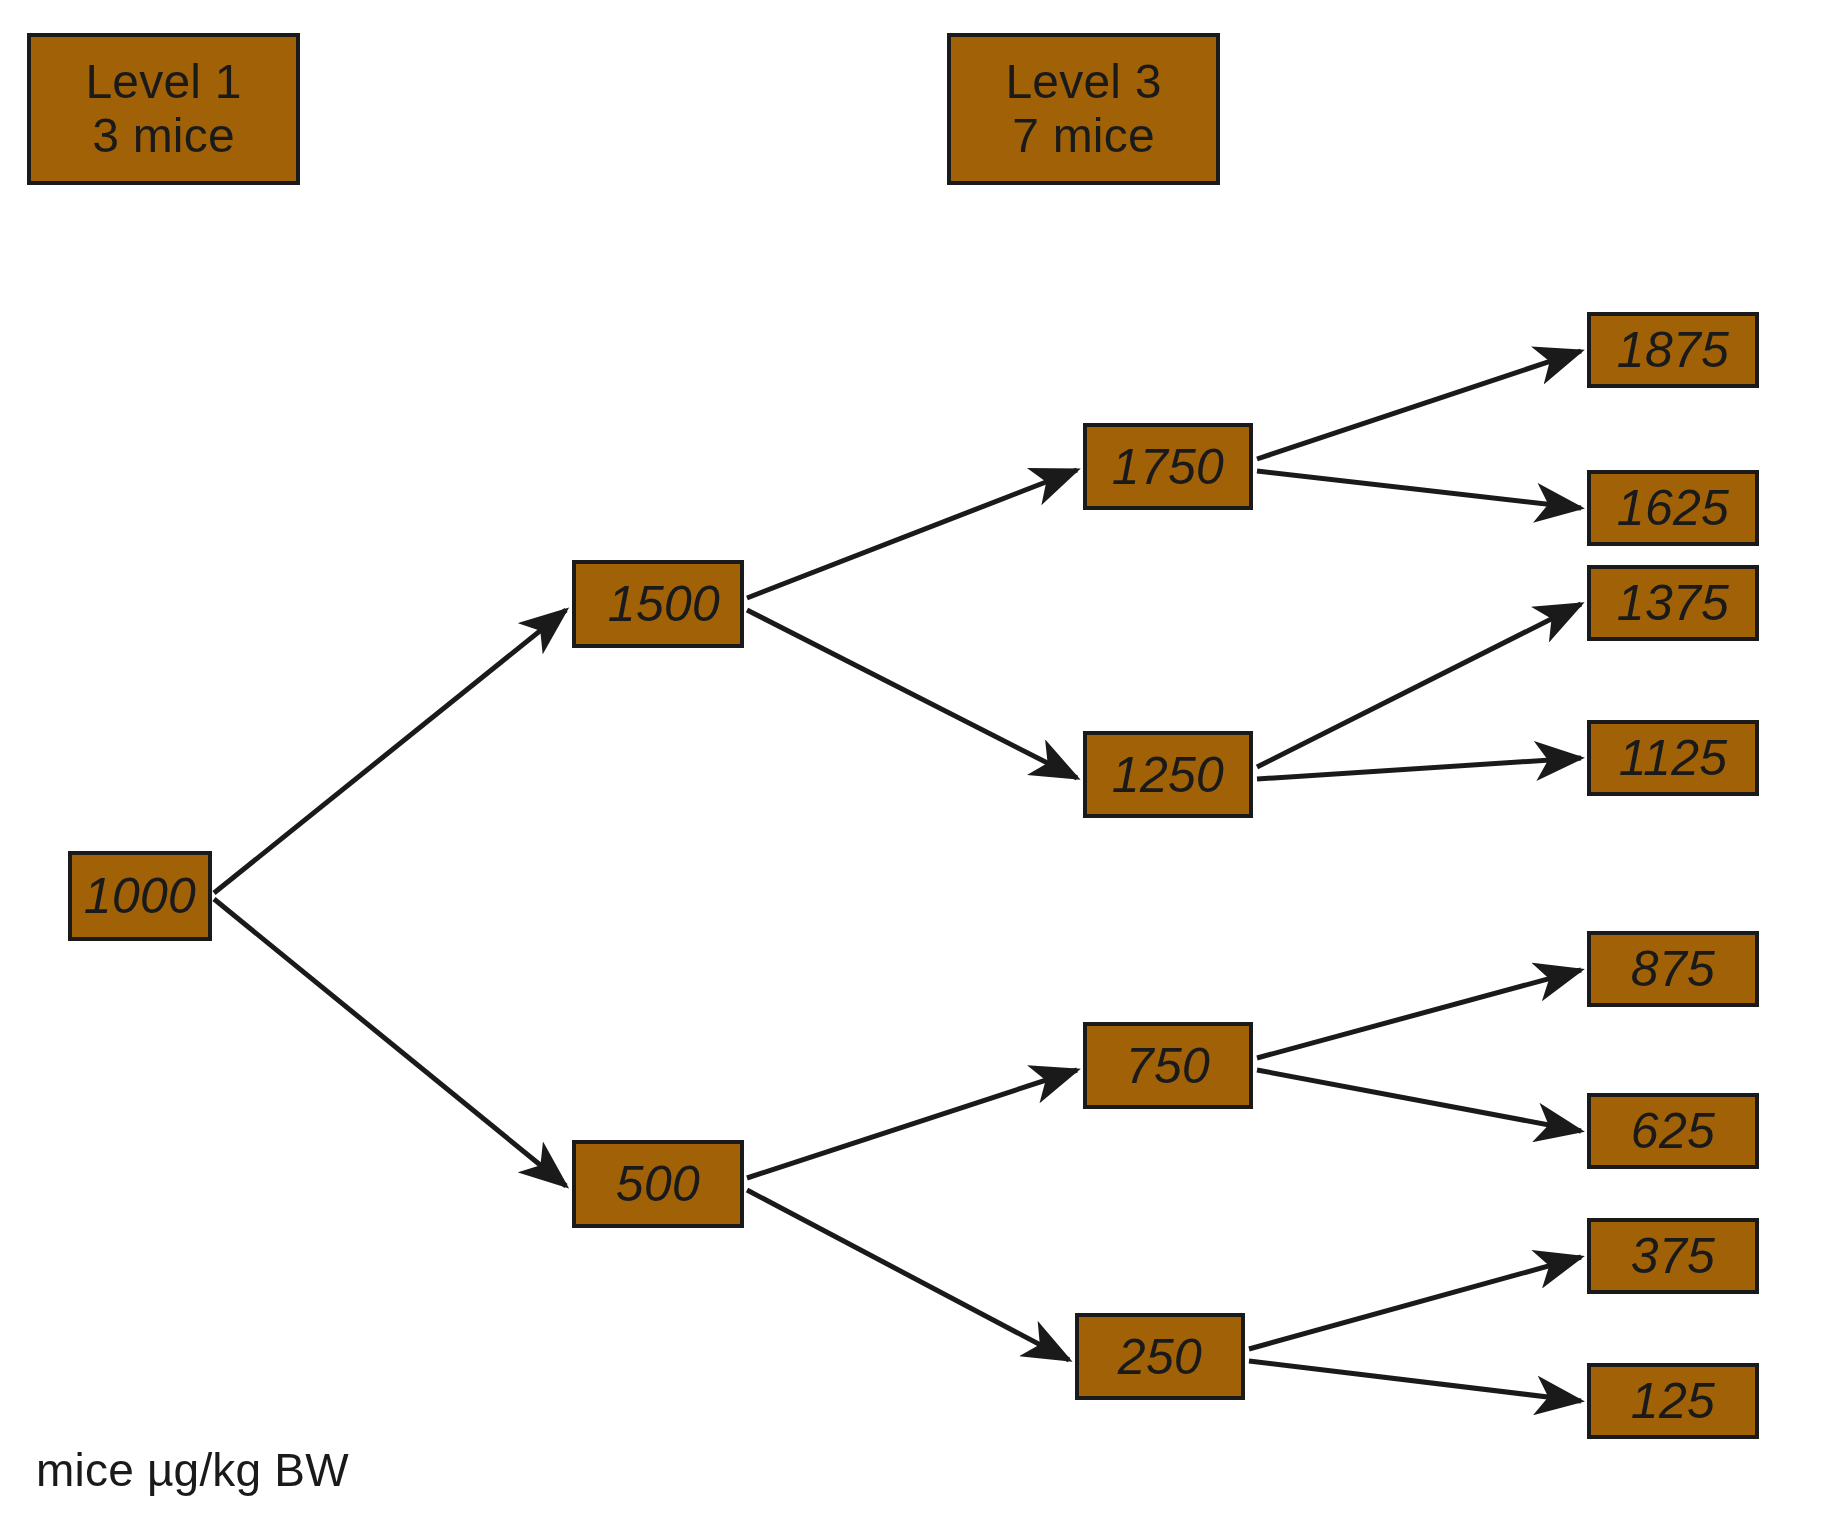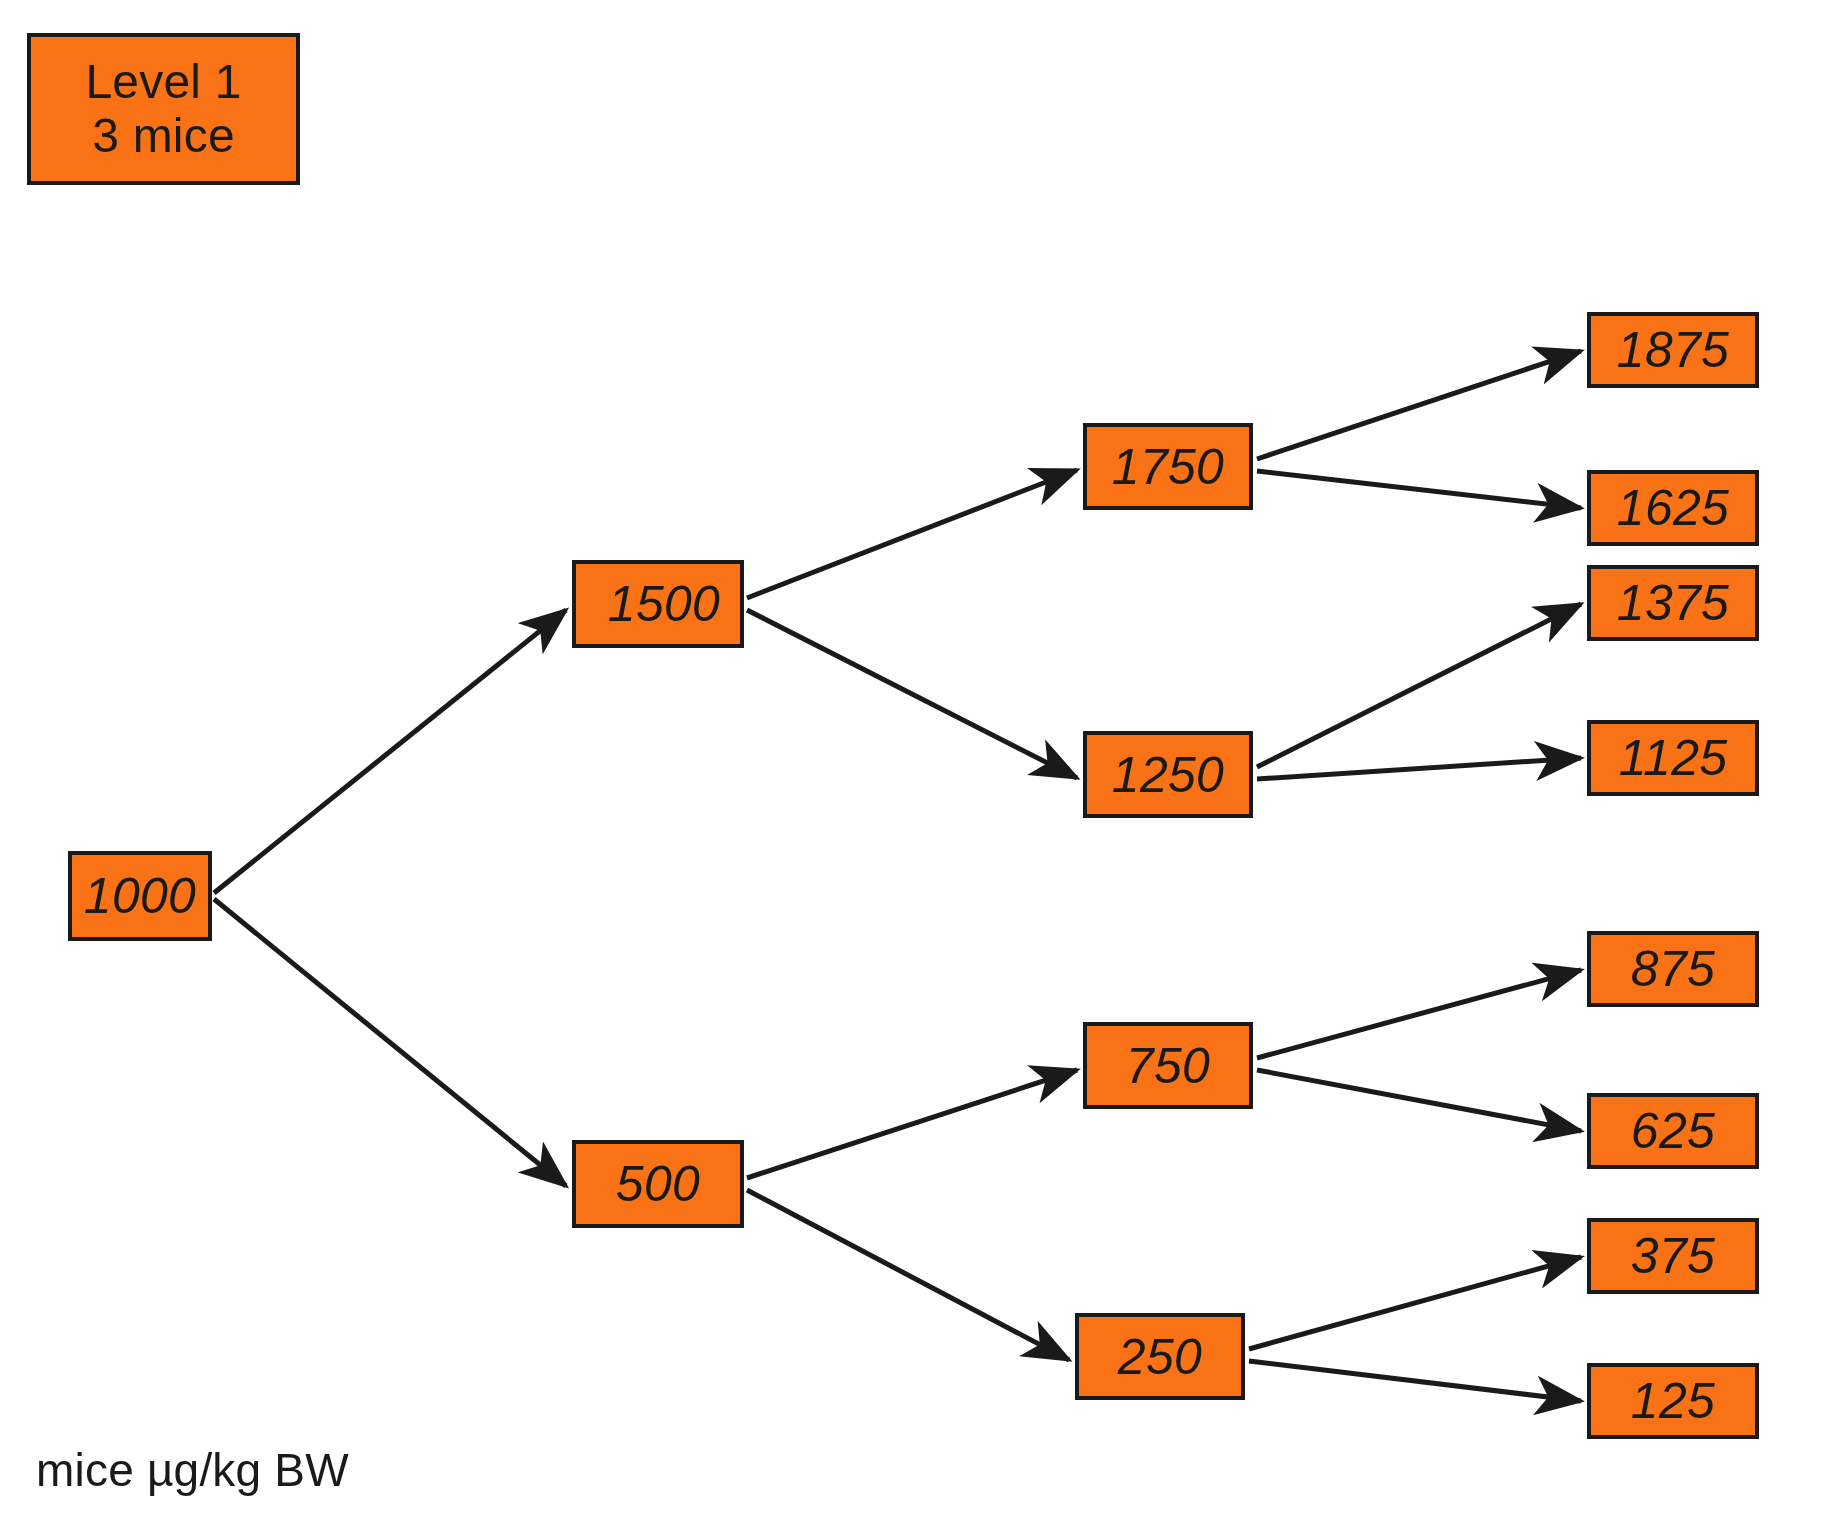--- a/index.html
+++ b/index.html
@@ -19,21 +19,21 @@
     position: absolute;
     left: 0;
     top: 0;
     width: 1826px;
     height: 1517px;
   }
   .node-box {
     position: absolute;
     box-sizing: border-box;
     border: 4px solid #1a1a1a;
-    background: #f97316;
+    background: #a16207;
     display: flex;
     align-items: center;
     justify-content: center;
     color: #1a1a1a;
     line-height: 1.12;
     text-align: center;
     z-index: 5;
   }
   .header-box {
     font-size: 48px;
@@ -79,20 +79,24 @@
         <line x1="1257" y1="1070" x2="1581" y2="1131" stroke="#1a1a1a" stroke-width="5" marker-end="url(#arrowhead)"></line>
         <line x1="1249" y1="1349" x2="1581" y2="1257" stroke="#1a1a1a" stroke-width="5" marker-end="url(#arrowhead)"></line>
         <line x1="1249" y1="1361" x2="1581" y2="1401" stroke="#1a1a1a" stroke-width="5" marker-end="url(#arrowhead)"></line>
       </g>
   </svg>
 
   <div class="node-box header-box" style="left: 27px; top: 33px; width: 273px; height: 152px;">
     <span>Level 1
 3 mice</span>
   </div>
+  <div class="node-box header-box" style="left: 947px; top: 33px; width: 273px; height: 152px;">
+    <span>Level 3
+7 mice</span>
+  </div>
 
   <div id="node-layer">
       <div class="node-box dose-node" style="left: 68px; top: 851px; width: 144px; height: 90px;">
         <span>1000</span>
       </div>
       <div class="node-box dose-node" style="left: 572px; top: 560px; width: 172px; height: 88px; padding-left: 12px;">
         <span>1500</span>
       </div>
       <div class="node-box dose-node" style="left: 572px; top: 1140px; width: 172px; height: 88px;">
         <span>500</span>

